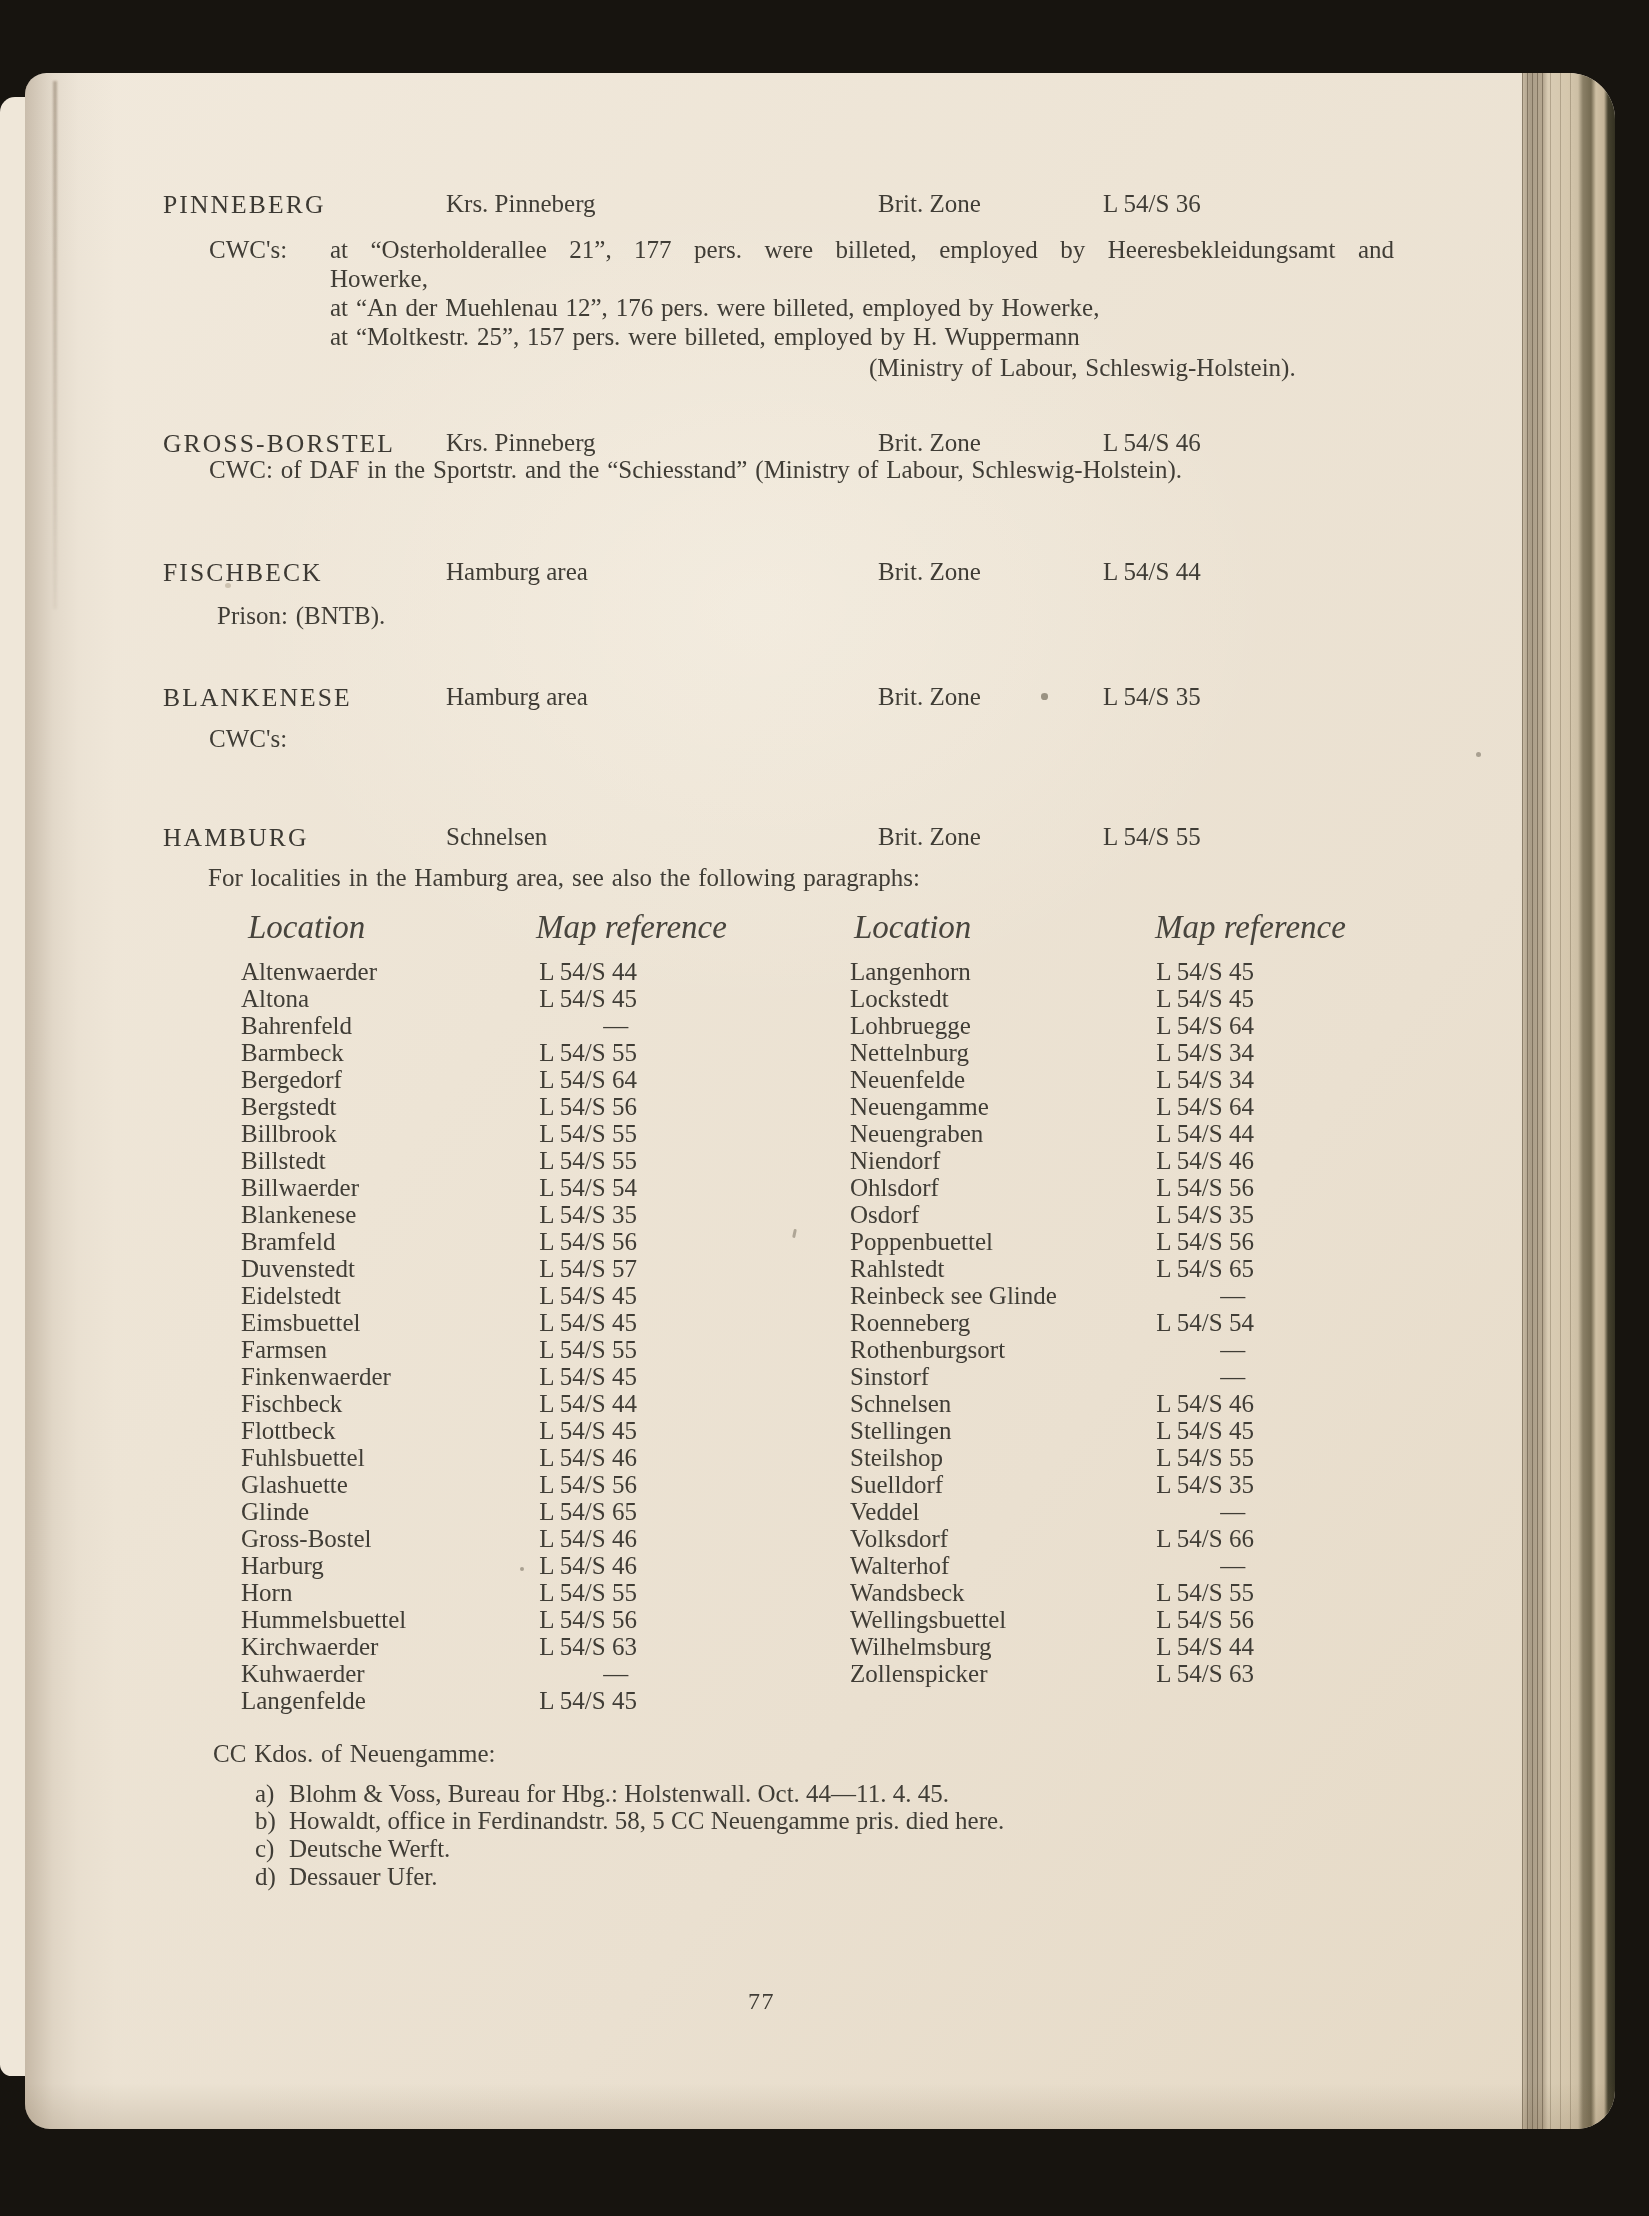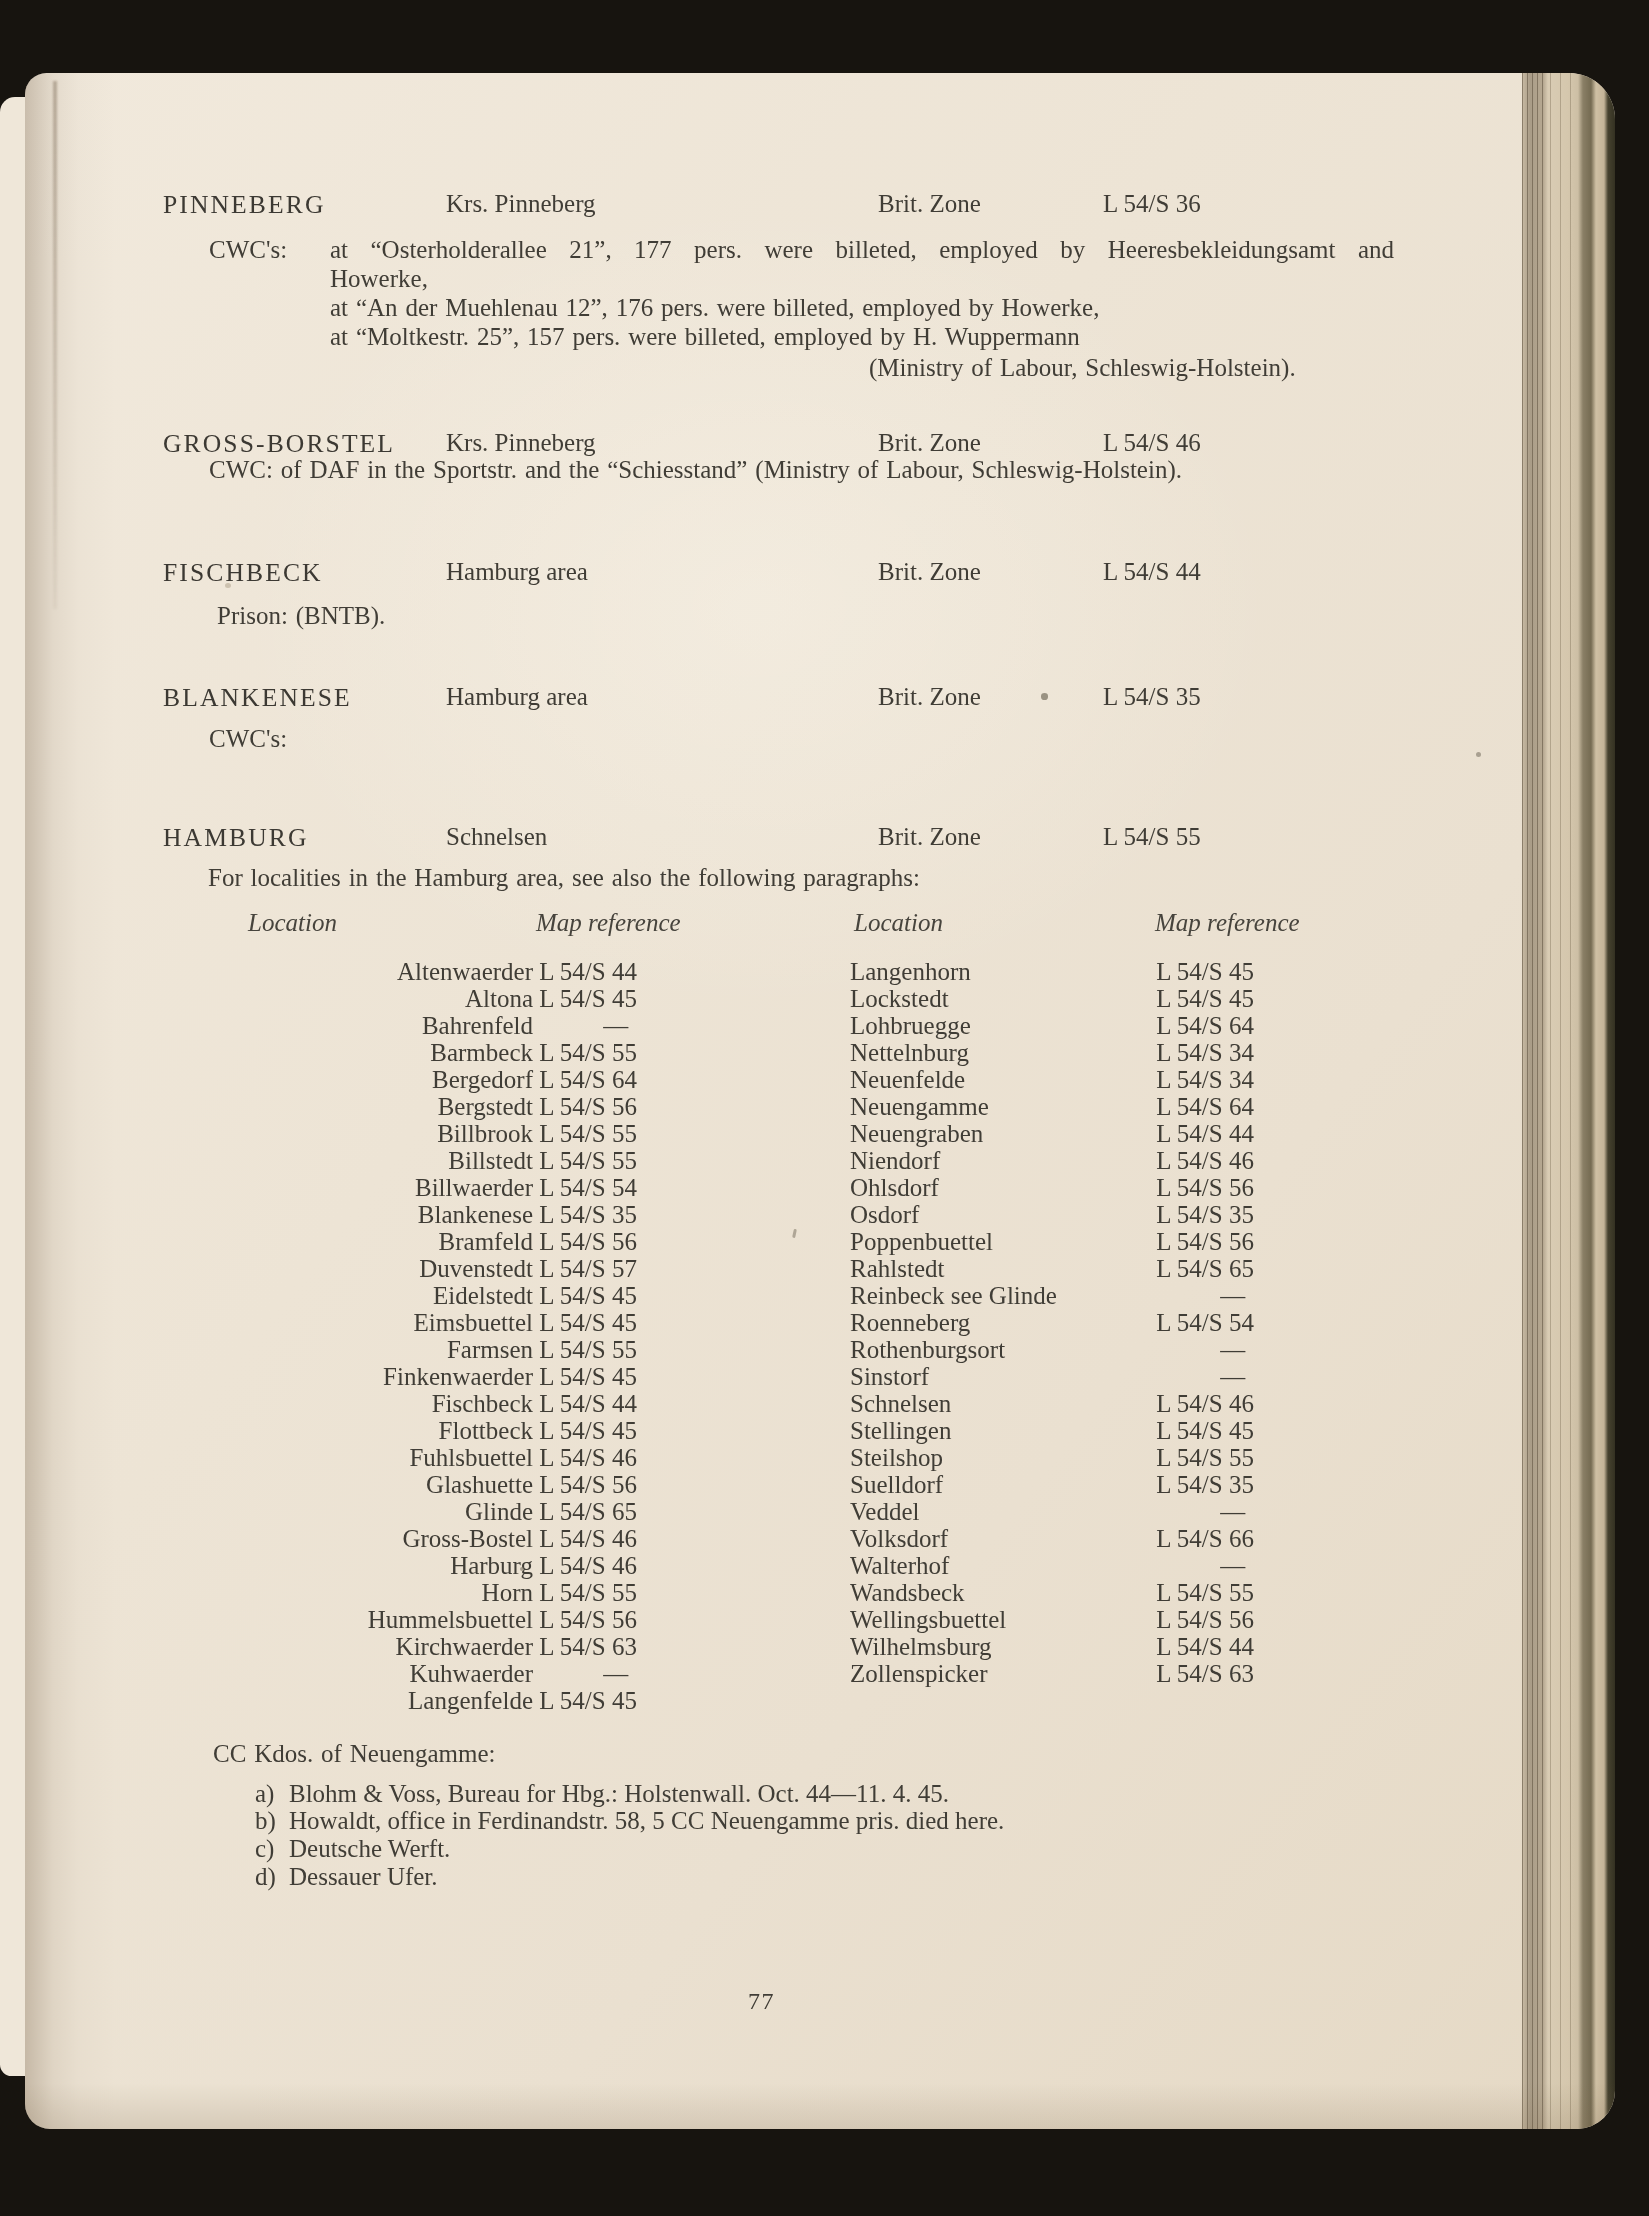--- a/index.html
+++ b/index.html
@@ -64,25 +64,25 @@
   .hsec .c1{position:absolute;left:138px;font-size:25.6px;letter-spacing:2.1px;color:#3c3933;}
   .hsec .c2{position:absolute;left:421px;font-size:25px;}
   .hsec .c3{position:absolute;left:853px;font-size:25px;}
   .hsec .c4{position:absolute;left:1078px;font-size:25px;white-space:nowrap;}
   .body-t{font-size:25px;line-height:29px;word-spacing:1.6px;}
   .lbl{white-space:nowrap;}
   .para{position:absolute;display:flex;justify-content:space-between;}
   .para .lbl{width:96px;flex:none;}
   .just{text-align:justify;text-align-last:justify;}
   
-  .tbl-head{position:absolute;font-size:25px;font-style:italic;color:#47443d;}
+  .tbl-head{position:absolute;font-size:33px;font-style:italic;color:#47443d;}
   .tbl{position:absolute;font-size:25px;}
   .trow{height:27px;white-space:nowrap;}
   .trow .loc{display:inline-block;}
-  .tbl.left .loc{width:292px;text-align:right;}
+  .tbl.left .loc{width:292px;}
   .tbl.right .loc{width:300px;}
   .ref.dash{padding-left:64px;}
   
   .cc-item{position:absolute;display:flex;font-size:25px;}
   .cc-item .lbl{width:34px;flex:none;}
   .pagenum{position:absolute;font-size:24px;letter-spacing:1.6px;}
   
   .speck{position:absolute;border-radius:50%;background:#7d7565;}
 </style>
 </head>

